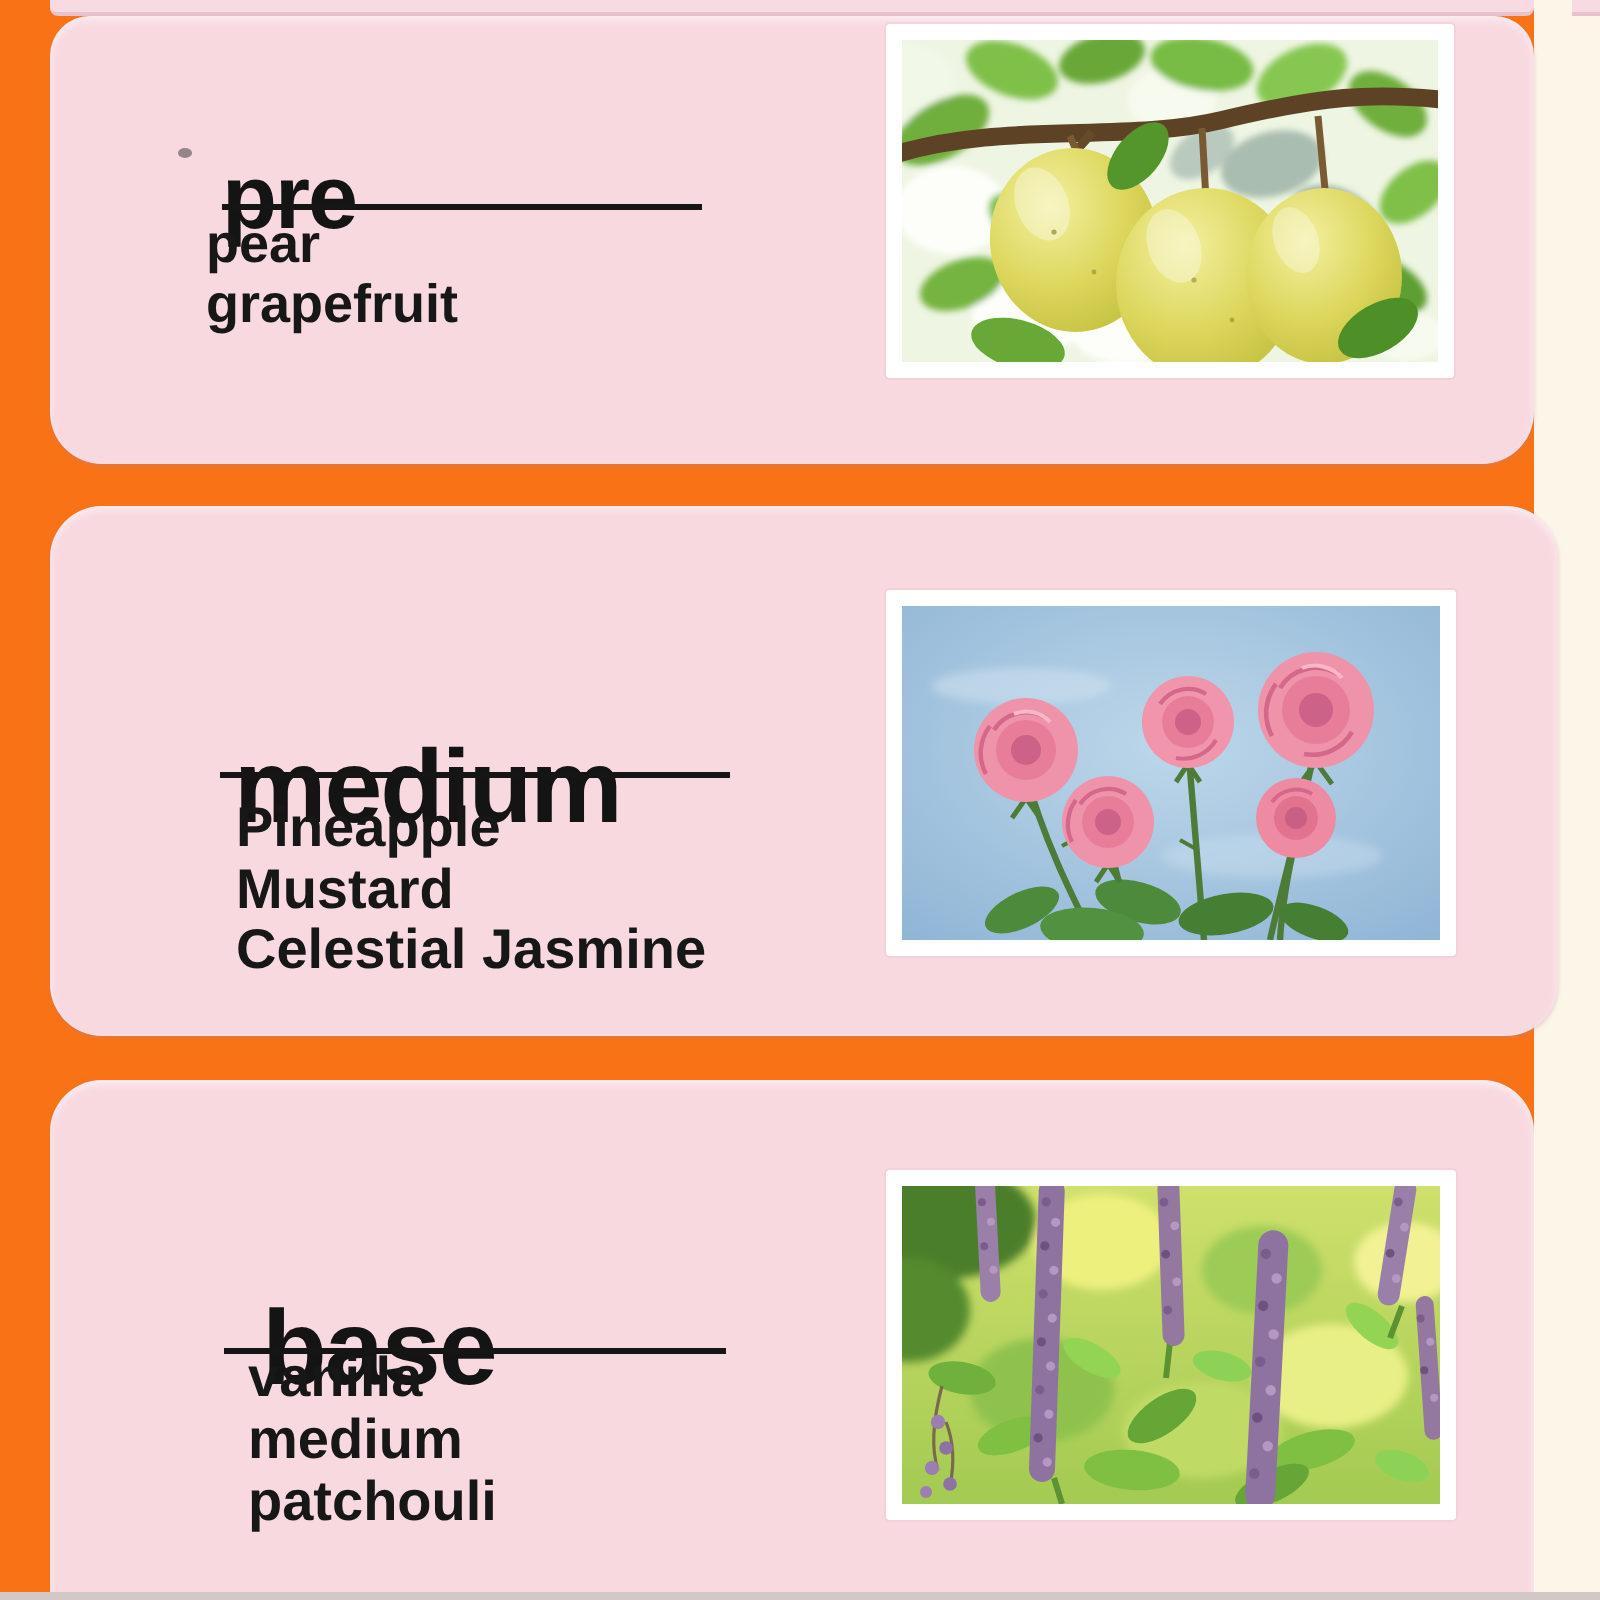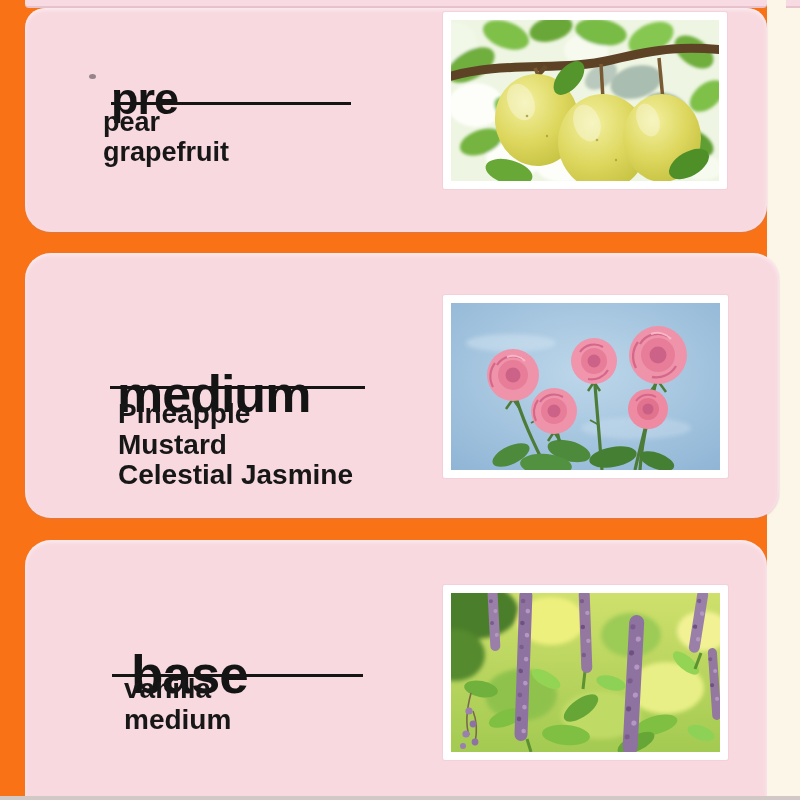--- a/index.html
+++ b/index.html
@@ -198,20 +198,21 @@
       </svg>
     </figure>
   </section>
 
   <section class="card c3">
     <h2 class="title">base</h2>
     <div class="rule"></div>
     <ul class="notes">
       <li>vanilla</li>
       <li>medium</li>
+      <li>patchouli</li>
     </ul>
     <figure class="photo" style="margin:0">
       <svg width="269" height="159" viewBox="0 0 269 159">
         <defs>
           <linearGradient id="grassG" x1="0" y1="0" x2="0" y2="1">
             <stop offset="0%" stop-color="#cfe06c"></stop>
               <stop offset="100%" stop-color="#a3ca52"></stop>
           </linearGradient>
           <filter id="blur3" x="-20%" y="-20%" width="140%" height="140%">
               <feGaussianBlur stdDeviation="2.2"></feGaussianBlur>

